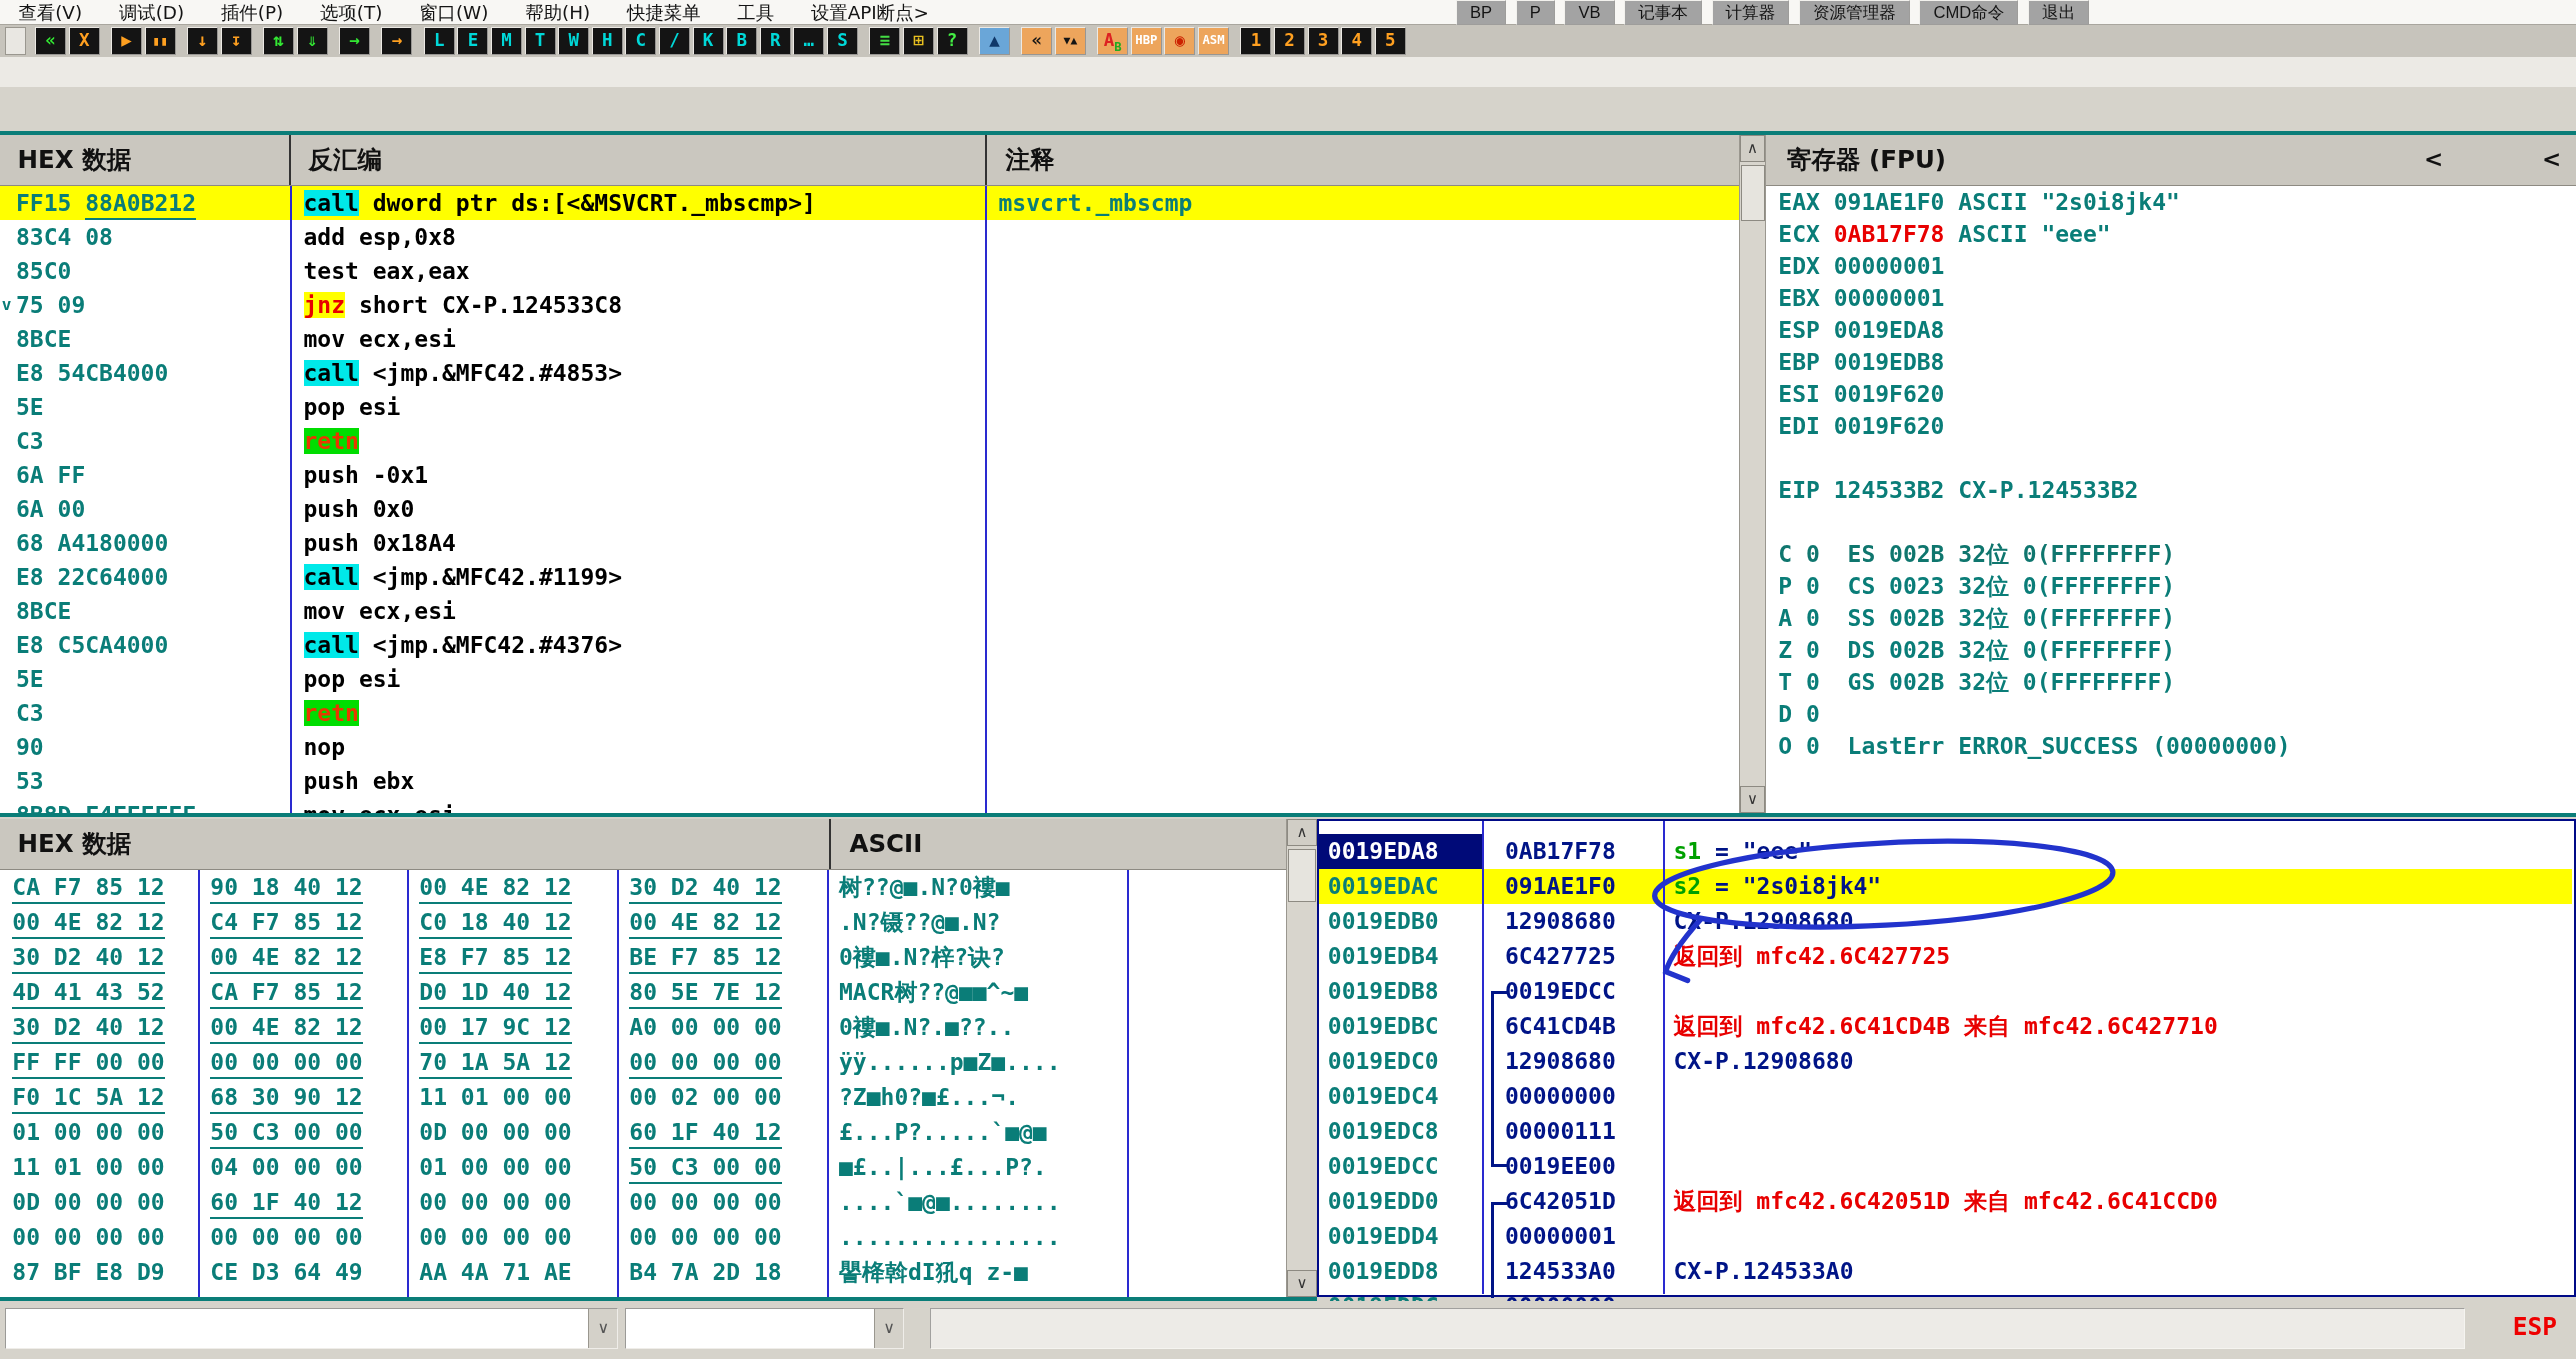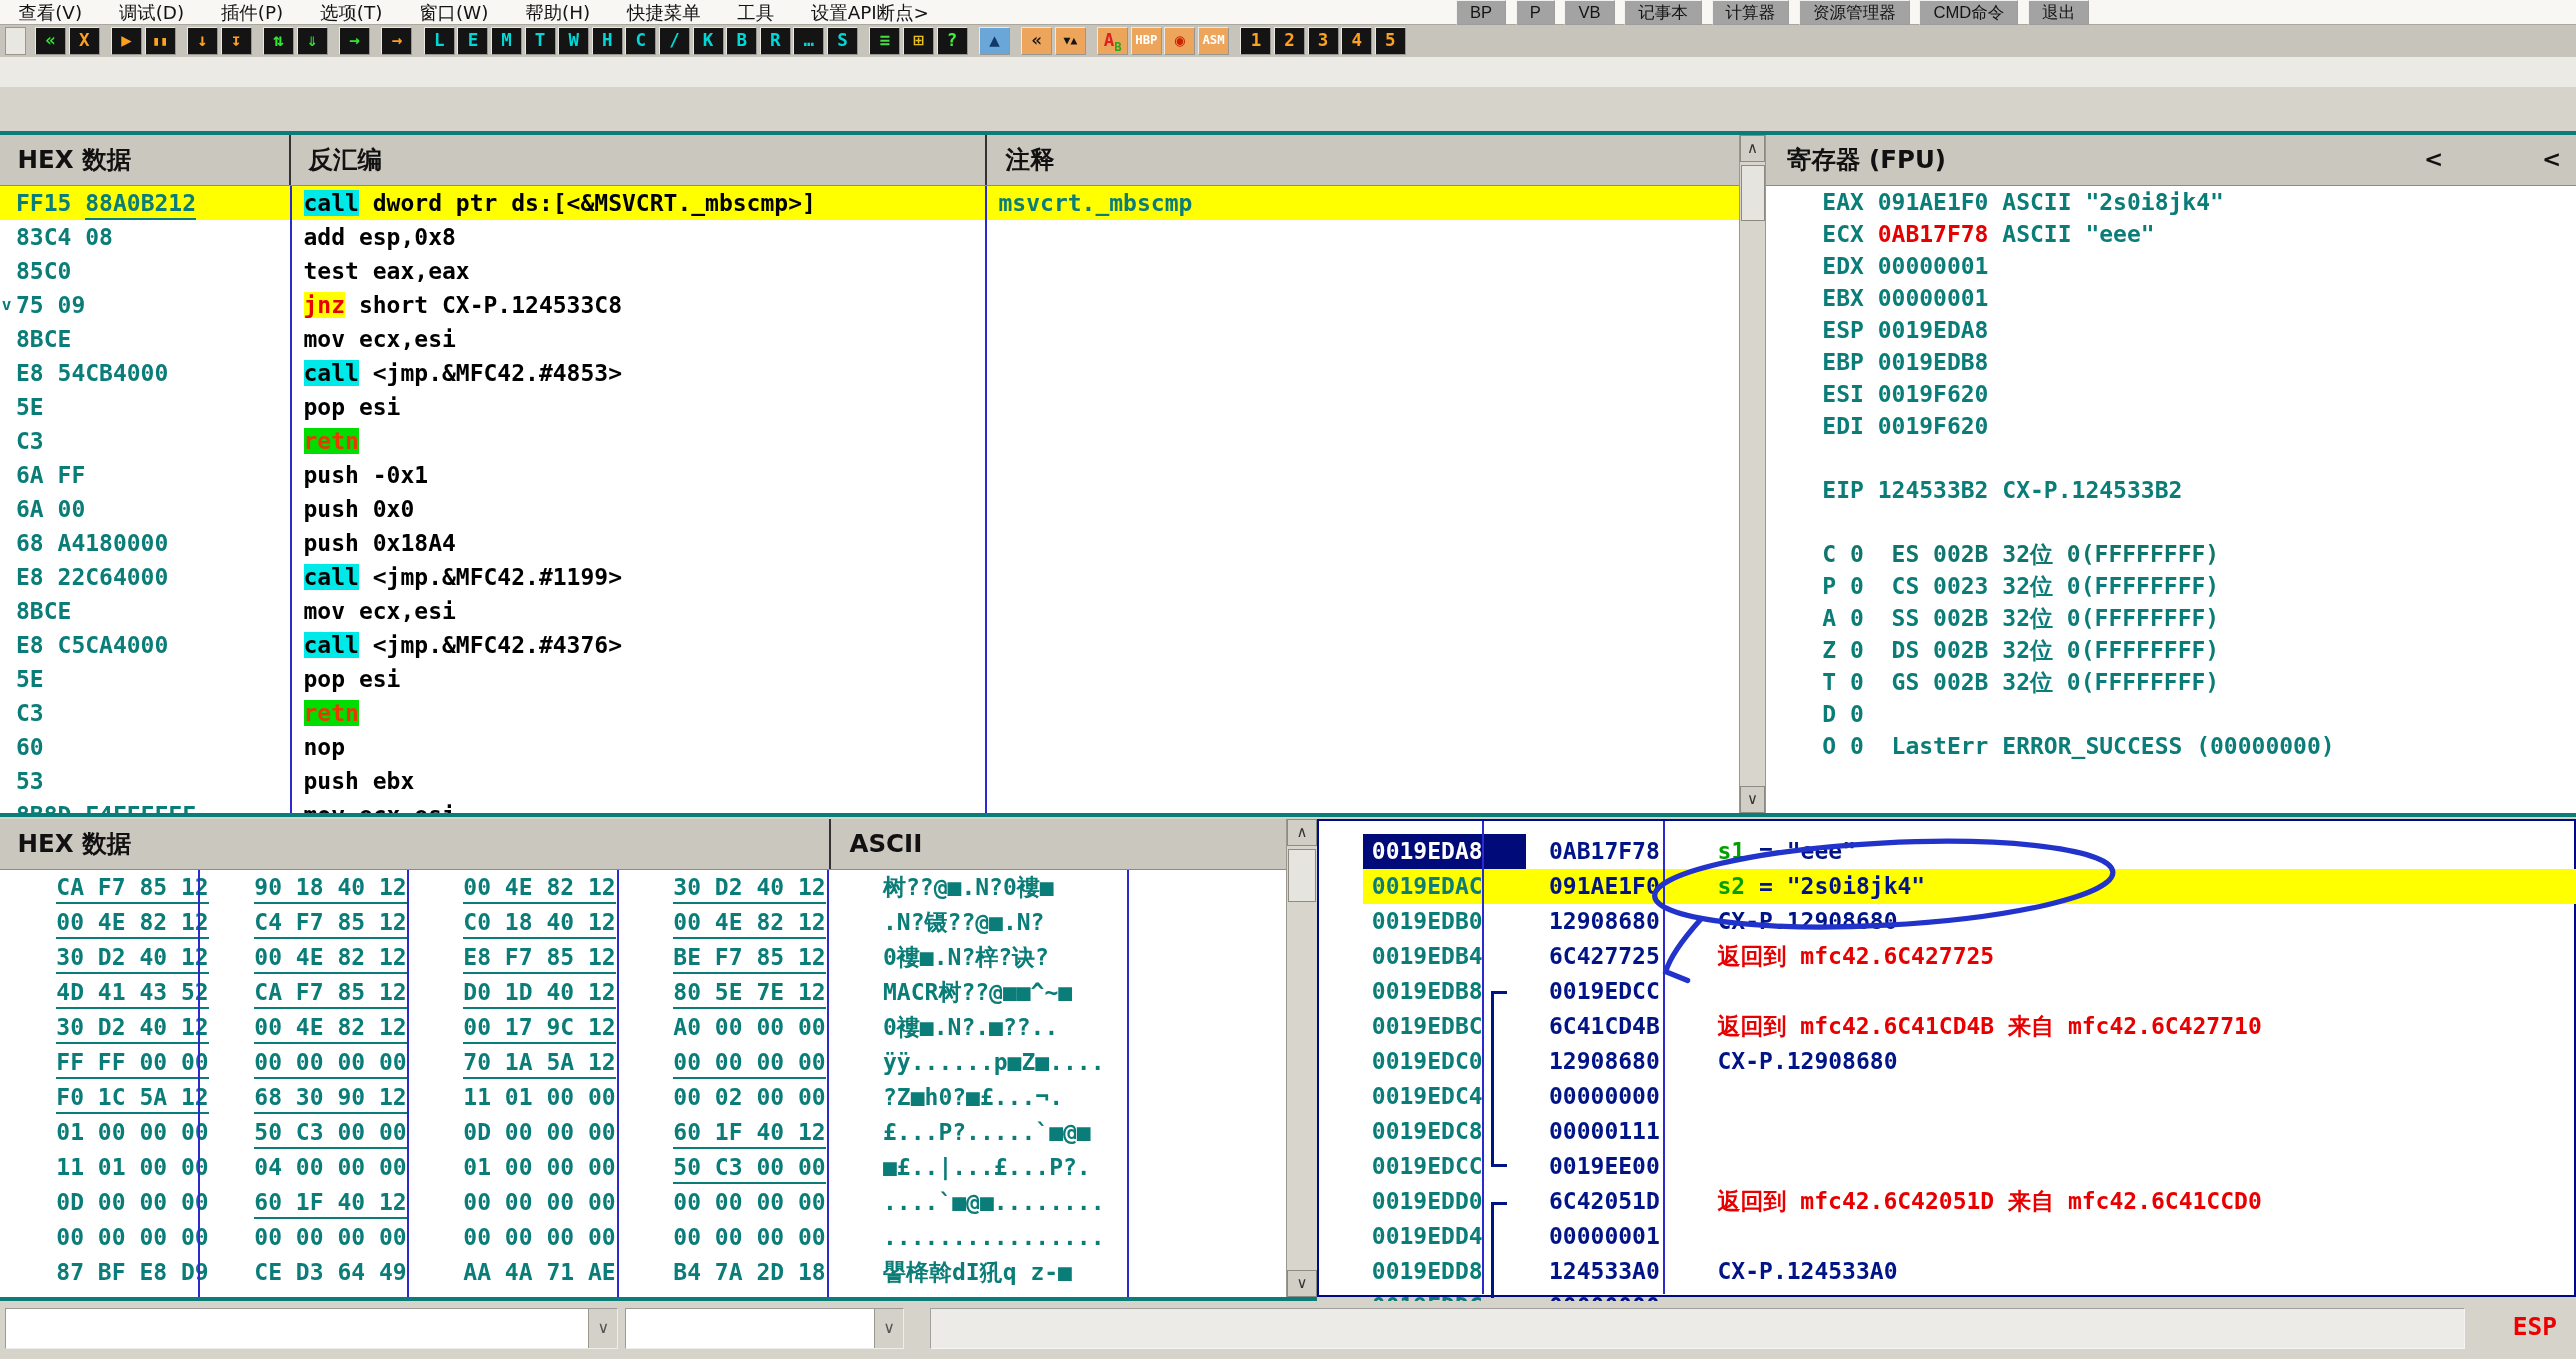--- a/index.html
+++ b/index.html
@@ -1,18 +1,18 @@
 <!DOCTYPE html>
 <html style="font-size:14px"><head>
 <meta charset="utf-8">
 <style>
   html,body{margin:0;padding:0;background:#888;}
   #root{position:relative;width:2576px;height:1359px;background:#d6d3cb;overflow:hidden;
         font-family:"DejaVu Sans",sans-serif;}
-  .mono{font-family:"DejaVu Sans Mono",monospace;font-weight:bold;padding-left:44px;}
+  .mono{font-family:"DejaVu Sans Mono",monospace;font-weight:bold;}
   
   #menubar{position:absolute;left:0;top:0;width:2576px;height:24px;background:#f8f7f4;
            border-bottom:0.9px solid #a9a69e;display:flex;align-items:center;font-size:18.4px;color:#141414;}
   .menu-item{padding:0 18.4px;white-space:nowrap;cursor:default;}
   #quickbtns{position:absolute;left:1456px;top:0;height:24px;display:flex;gap:9.6px;z-index:5;}
   .qbtn{height:24.5px;padding:0 13px;background:#a3a3a3;border:1.8px outset #f2f1ed;font-size:16.6px;
         line-height:21px;white-space:nowrap;color:#141414;box-sizing:border-box;}
   
   #toolbar{position:absolute;left:0;top:24.5px;width:2576px;height:32px;background:#c7c4bc;
            display:flex;align-items:center;padding-left:5.3px;box-sizing:border-box;}
@@ -195,21 +195,21 @@
       <div class="drow mono"><div class="dcell c-bytes"><span>5E</span></div><div class="dcell c-code"><span>pop</span><span> esi</span></div><div class="dcell c-comm"></div></div>
       <div class="drow mono"><div class="dcell c-bytes"><span>C3</span></div><div class="dcell c-code"><span class="mn-ret">retn</span><span></span></div><div class="dcell c-comm"></div></div>
       <div class="drow mono"><div class="dcell c-bytes"><span>6A FF</span></div><div class="dcell c-code"><span>push</span><span> -0x1</span></div><div class="dcell c-comm"></div></div>
       <div class="drow mono"><div class="dcell c-bytes"><span>6A 00</span></div><div class="dcell c-code"><span>push</span><span> 0x0</span></div><div class="dcell c-comm"></div></div>
       <div class="drow mono"><div class="dcell c-bytes"><span>68 A4180000</span></div><div class="dcell c-code"><span>push</span><span> 0x18A4</span></div><div class="dcell c-comm"></div></div>
       <div class="drow mono"><div class="dcell c-bytes"><span>E8 22C64000</span></div><div class="dcell c-code"><span class="mn-call">call</span><span> &lt;jmp.&amp;MFC42.#1199&gt;</span></div><div class="dcell c-comm"></div></div>
       <div class="drow mono"><div class="dcell c-bytes"><span>8BCE</span></div><div class="dcell c-code"><span>mov</span><span> ecx,esi</span></div><div class="dcell c-comm"></div></div>
       <div class="drow mono"><div class="dcell c-bytes"><span>E8 C5CA4000</span></div><div class="dcell c-code"><span class="mn-call">call</span><span> &lt;jmp.&amp;MFC42.#4376&gt;</span></div><div class="dcell c-comm"></div></div>
       <div class="drow mono"><div class="dcell c-bytes"><span>5E</span></div><div class="dcell c-code"><span>pop</span><span> esi</span></div><div class="dcell c-comm"></div></div>
       <div class="drow mono"><div class="dcell c-bytes"><span>C3</span></div><div class="dcell c-code"><span class="mn-ret">retn</span><span></span></div><div class="dcell c-comm"></div></div>
-      <div class="drow mono"><div class="dcell c-bytes"><span>60</span></div><div class="dcell c-code"><span>nop</span><span></span></div><div class="dcell c-comm"></div></div>
+      <div class="drow mono"><div class="dcell c-bytes"><span>90</span></div><div class="dcell c-code"><span>nop</span><span></span></div><div class="dcell c-comm"></div></div>
       <div class="drow mono"><div class="dcell c-bytes"><span>53</span></div><div class="dcell c-code"><span>push</span><span> ebx</span></div><div class="dcell c-comm"></div></div>
       <div class="drow mono"><div class="dcell c-bytes"><span>8B8D F4FEFFFF</span></div><div class="dcell c-code"><span>mov</span><span> ecx,esi</span></div><div class="dcell c-comm"></div></div>
     </div>
   <div class="bodysep" style="left:290px;top:186px;height:627px;"></div>
   <div class="bodysep" style="left:985px;top:186px;height:627px;"></div>
 
   <div class="scroll" style="left:1739px;top:135px;width:27px;height:678px;">
     <div class="sarrow" style="top:0;">∧</div>
     <div class="sthumb" style="top:30px;height:56px;"></div>
     <div class="sarrow" style="bottom:0;">∨</div>

